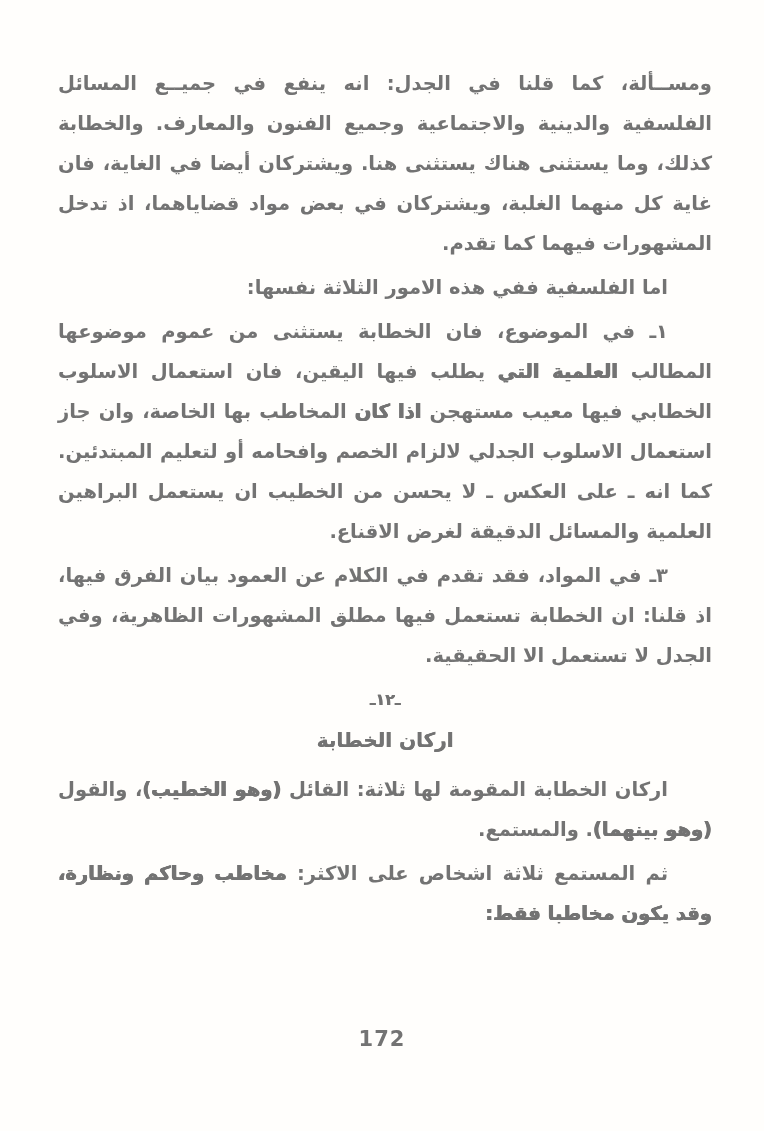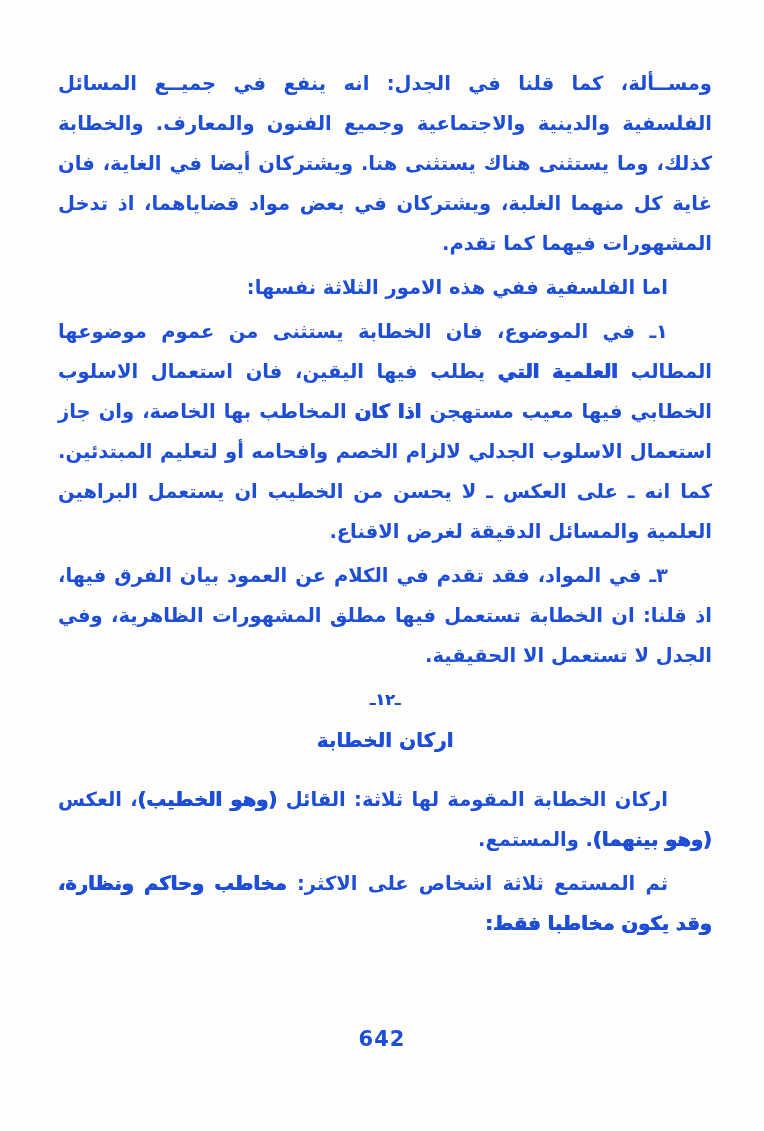--- a/index.html
+++ b/index.html
@@ -2,21 +2,21 @@
 <html lang="ar"><head>
 <meta charset="utf-8">
 <style>
   html, body { margin: 0; padding: 0; background: #e8e8e8; }
   .page {
     position: relative;
     width: 764px;
     height: 1131px;
     margin: 0 auto;
     background: #fffefc;
-    color: #1d4ed8;
+    color: #737373;
     font-family: "DejaVu Sans", sans-serif;
     overflow: hidden;
   }
   .content {
     position: absolute;
     top: 64px;
     right: 52px;
     left: 58px;
     direction: rtl;
     text-align: justify;
@@ -35,21 +35,21 @@
     text-align: center;
     font-size: 16px;
     line-height: 40px;
     margin: 2px 0 0 0;
     text-shadow: 0.4px 0 currentColor;
   }
   .section-heading {
     text-align: center;
     font-size: 20px;
     line-height: 40px;
-    margin: 0 0 20px 0;
+    margin: 0 0 10px 0;
     text-shadow: 0.4px 0 currentColor;
   }
   .page-number {
     position: absolute;
     bottom: 80px;
     left: 0;
     right: 0;
     text-align: center;
     direction: rtl;
     font-size: 21px;
@@ -61,17 +61,17 @@
 <body>
 
 <div class="page">
   <div class="content">
       <div class="para"><span>ومســألة، كما قلنا في الجدل: انه ينفع في جميــع المسائل الفلسفية والدينية والاجتماعية وجميع الفنون والمعارف. والخطابة كذلك، وما يستثنى هناك يستثنى هنا. ويشتركان أيضا في الغاية، فان غاية كل منهما الغلبة، ويشتركان في بعض مواد قضاياهما، اذ تدخل المشهورات فيهما كما تقدم.</span></div>
       <div class="para indent"><span>اما الفلسفية ففي هذه الامور الثلاثة نفسها:</span></div>
       <div class="para indent"><span>١ـ في الموضوع، فان الخطابة يستثنى من عموم موضوعها المطالب </span><span class="heavy">العلمية التي</span><span> يطلب فيها اليقين، فان استعمال الاسلوب الخطابي فيها معيب مستهجن </span><span class="heavy">اذا كان</span><span> المخاطب بها الخاصة، وان جاز استعمال الاسلوب الجدلي لالزام الخصم وافحامه أو لتعليم المبتدئين. كما انه ـ على العكس ـ لا يحسن من الخطيب ان يستعمل البراهين العلمية والمسائل الدقيقة لغرض الاقناع.</span></div>
       <div class="para indent"><span>٣ـ في المواد، فقد تقدم في الكلام عن العمود بيان الفرق فيها، اذ قلنا: ان الخطابة تستعمل فيها مطلق المشهورات الظاهرية، وفي الجدل لا تستعمل الا الحقيقية.</span></div>
       <div class="section-number">ـ١٢ـ</div>
       <div class="section-heading">اركان الخطابة</div>
-      <div class="para indent"><span>اركان الخطابة المقومة لها ثلاثة: القائل </span><span class="heavy">(وهو الخطيب)</span><span>، العكس </span><span class="heavy">(وهو بينهما)</span><span>. والمستمع.</span></div>
+      <div class="para indent"><span>اركان الخطابة المقومة لها ثلاثة: القائل </span><span class="heavy">(وهو الخطيب)</span><span>، والقول </span><span class="heavy">(وهو بينهما)</span><span>. والمستمع.</span></div>
       <div class="para indent"><span>ثم المستمع ثلاثة اشخاص على الاكثر: </span><span class="heavy">مخاطب وحاكم ونظارة، وقد يكون مخاطبا فقط:</span></div>
     </div>
-  <div class="page-number">642</div>
+  <div class="page-number">172</div>
 </div>
 
 </body></html>

